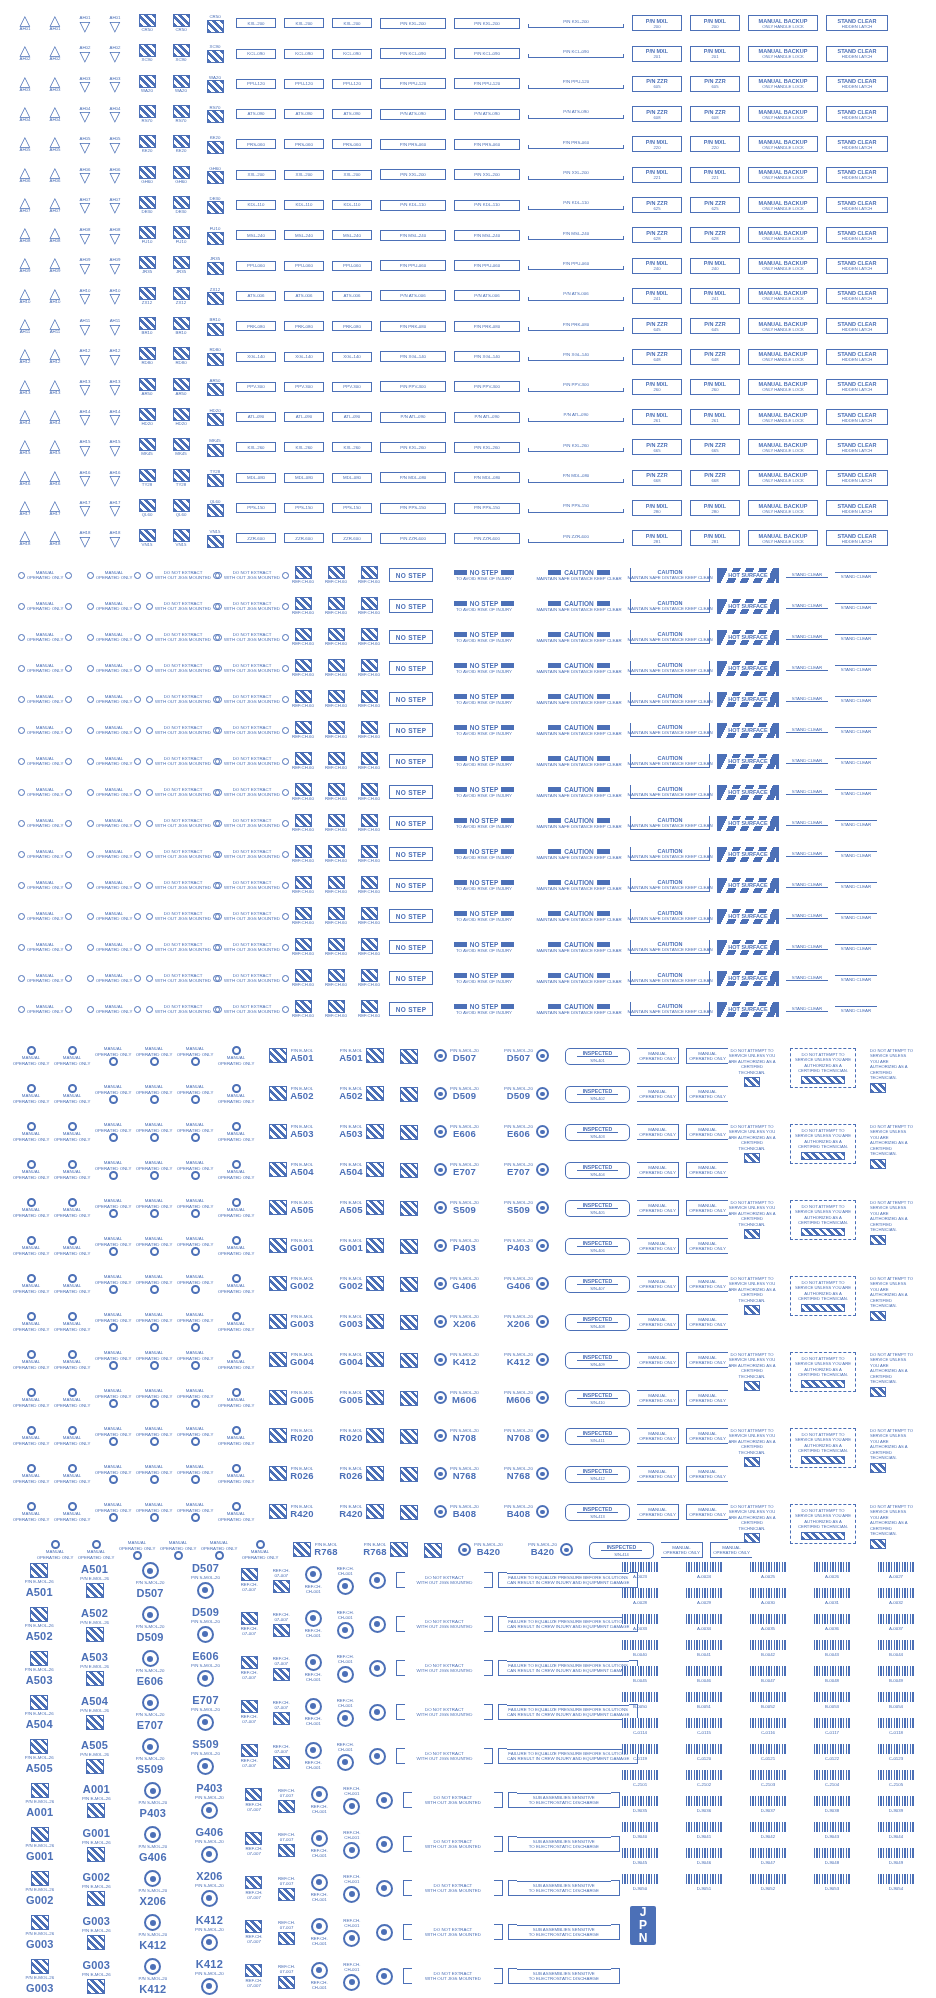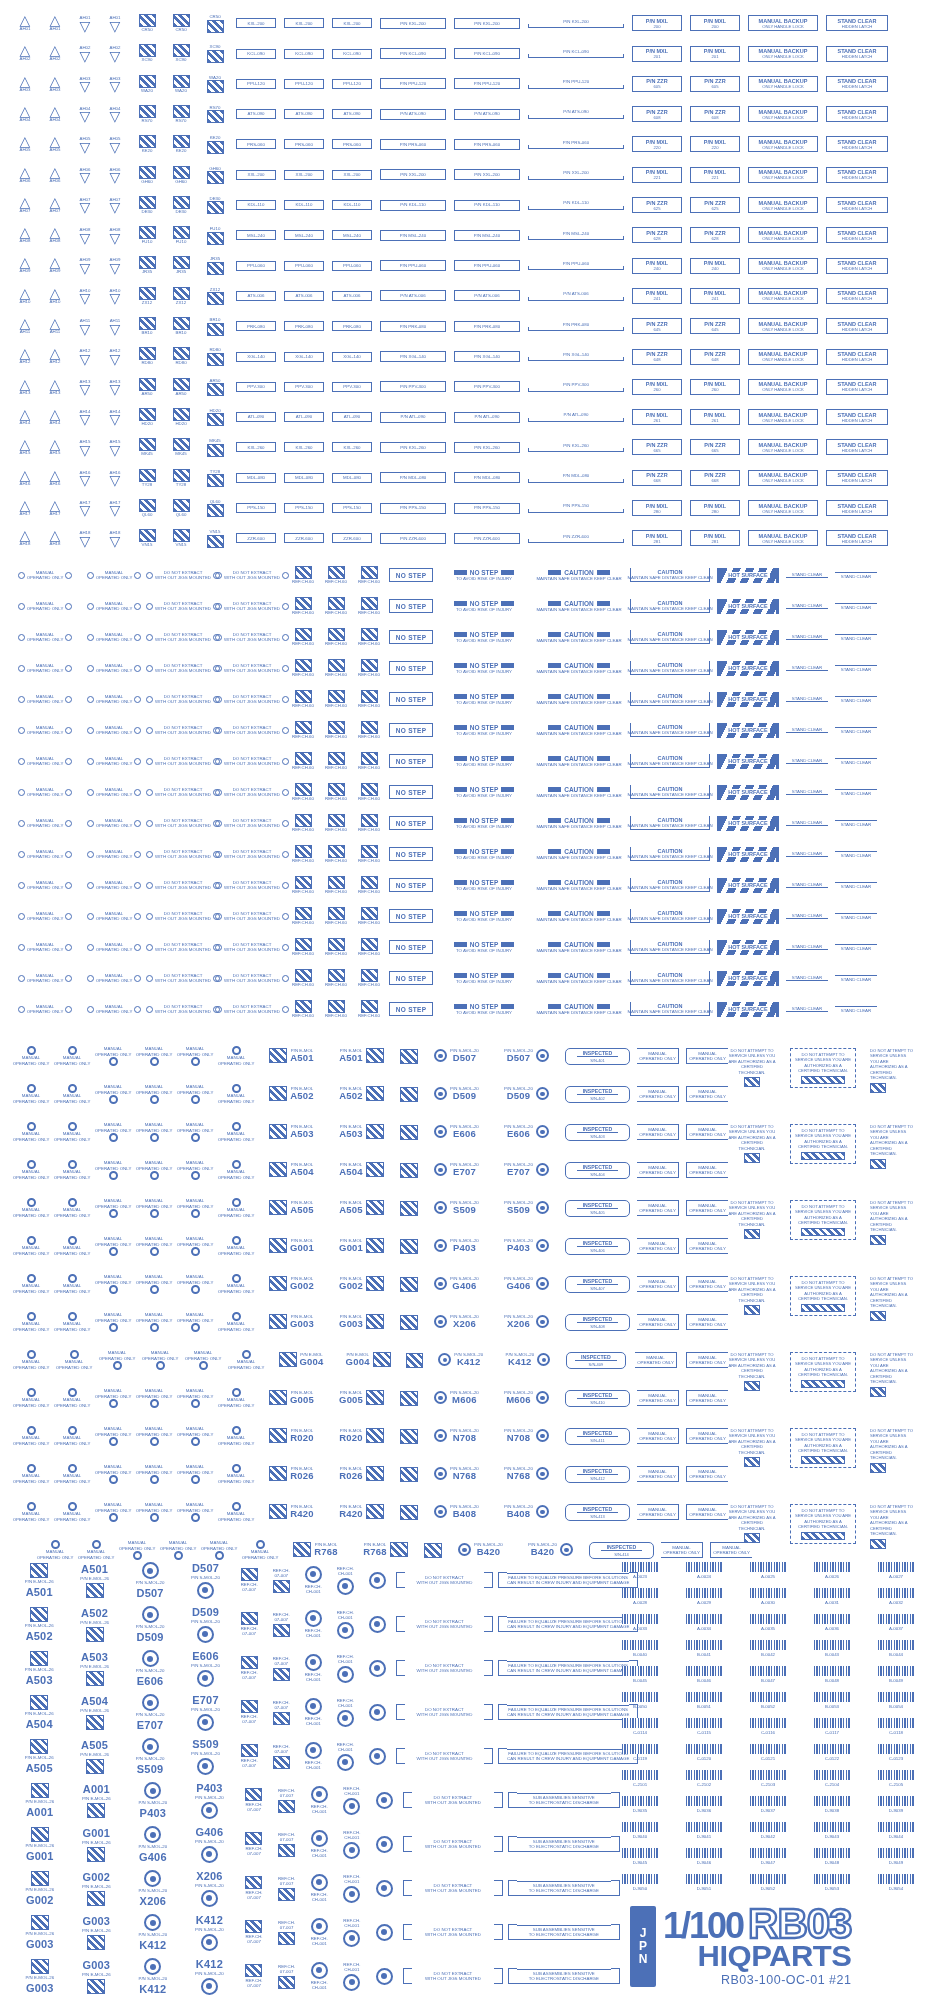--- a/index.html
+++ b/index.html
@@ -84,28 +84,20 @@
 </head>
 <body>
 
 <div id="sheet">
   <div id="logo">
     <div class="jpnbox">
       <span>J</span>
       <span>P</span>
       <span>N</span>
     </div>
-    <div class="logocol">
-      <div class="logorow1">
-        <span class="scale">1/100</span>
-        <span class="rbcode">RB03</span>
-      </div>
-      <span class="brand">HIQPARTS</span>
-      <span class="serial">RB03-100-OC-01 #21</span>
-    </div>
   </div>
 <div class="row" style="top: 14px; gap: 8px;">
       <div class="cell w22">
         <div class="tri">△</div>
         <div class="micro">AH01</div>
       </div>
       <div class="cell w22">
         <div class="tri">△</div>
         <div class="micro">AH01</div>
       </div>
@@ -3111,21 +3103,21 @@
           <div class="micro">OPERATED ONLY</div>
         </div>
       </div>
       <div class="brkman bl">
         <div class="colc">
           <div class="micro">MANUAL</div>
           <div class="micro">OPERATED ONLY</div>
         </div>
       </div>
     </div>
-    <div class="row" style="top: 1350px; width: 728px;">
+    <div class="row" style="top: 1350px; gap: 7px; width: 728px;">
       <div class="cell w34">
         <div class="ring2"></div>
         <div class="micro">MANUAL</div>
         <div class="micro">OPERATED ONLY</div>
       </div>
       <div class="cell w34">
         <div class="ring2"></div>
         <div class="micro">MANUAL</div>
         <div class="micro">OPERATED ONLY</div>
       </div>

